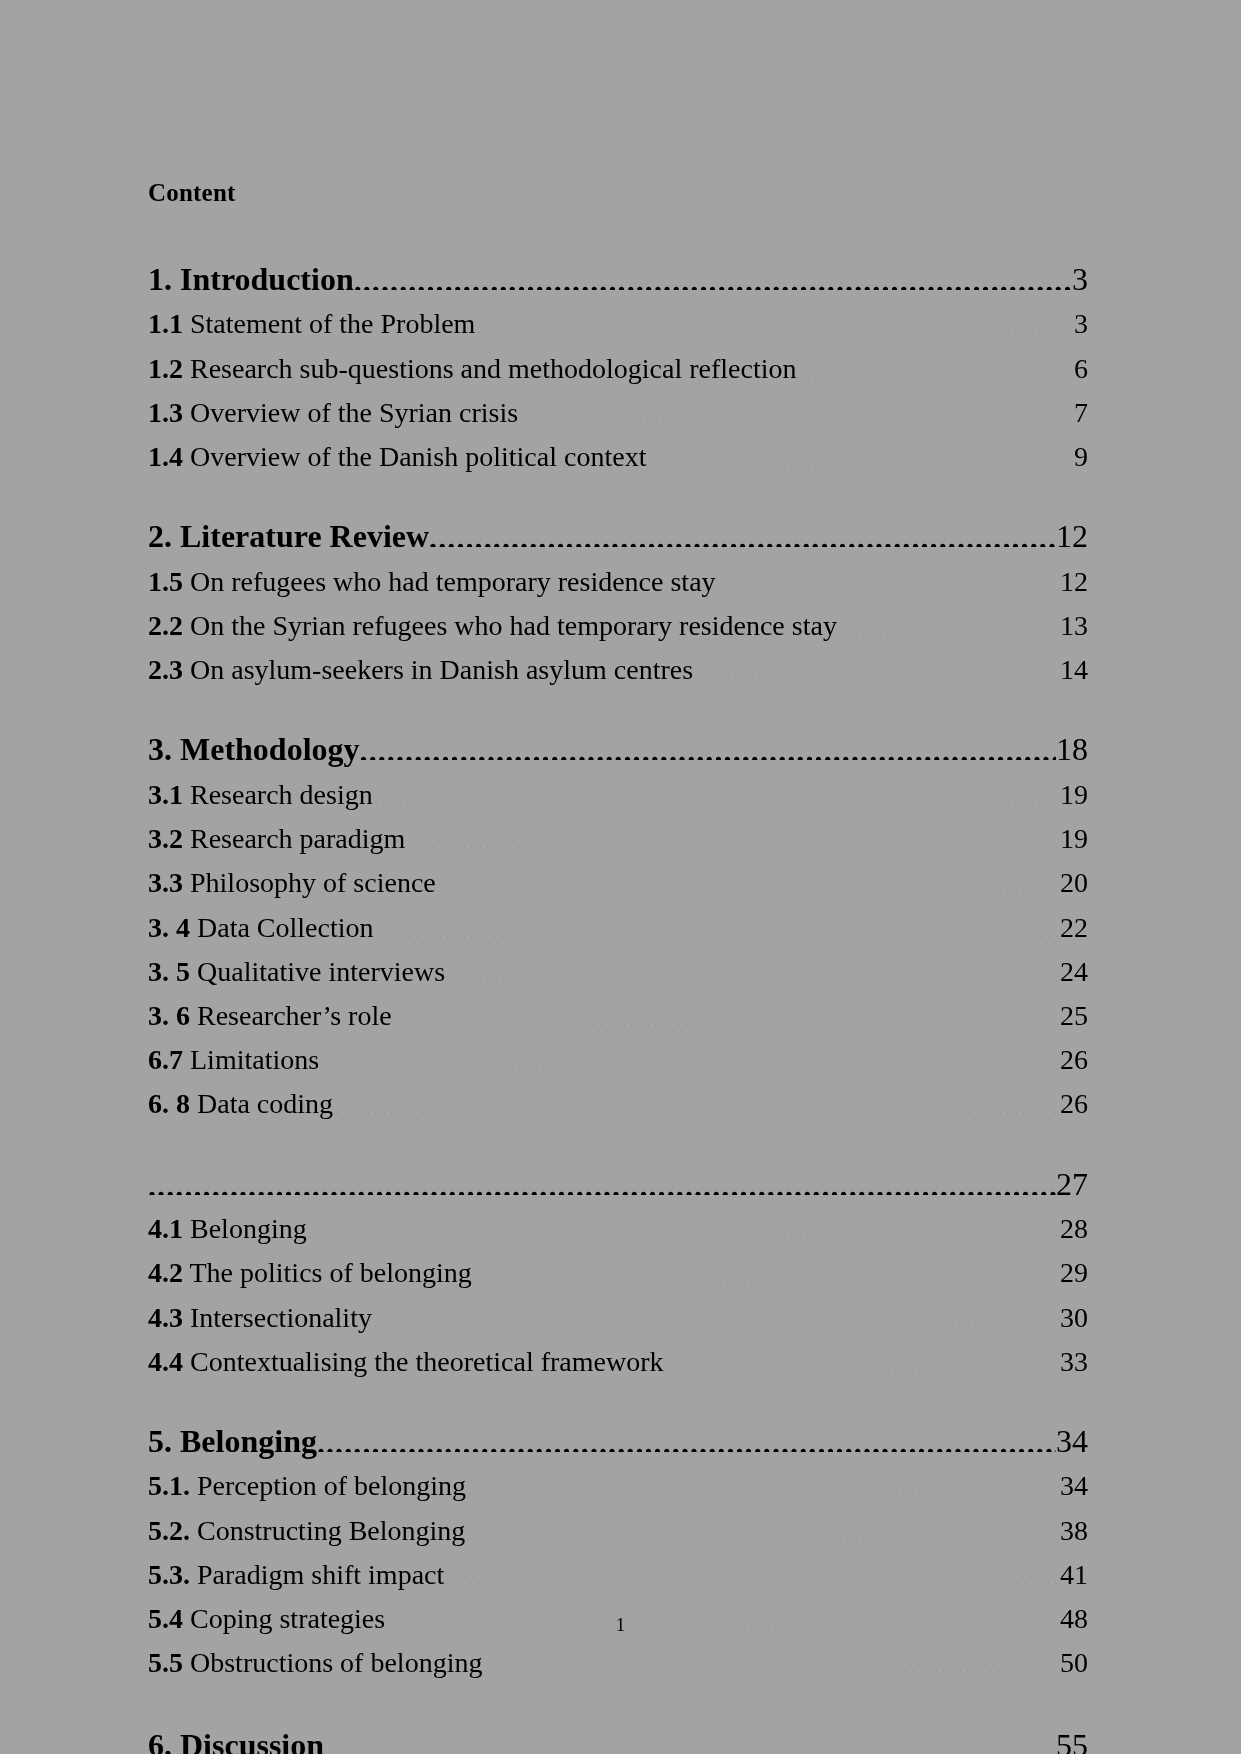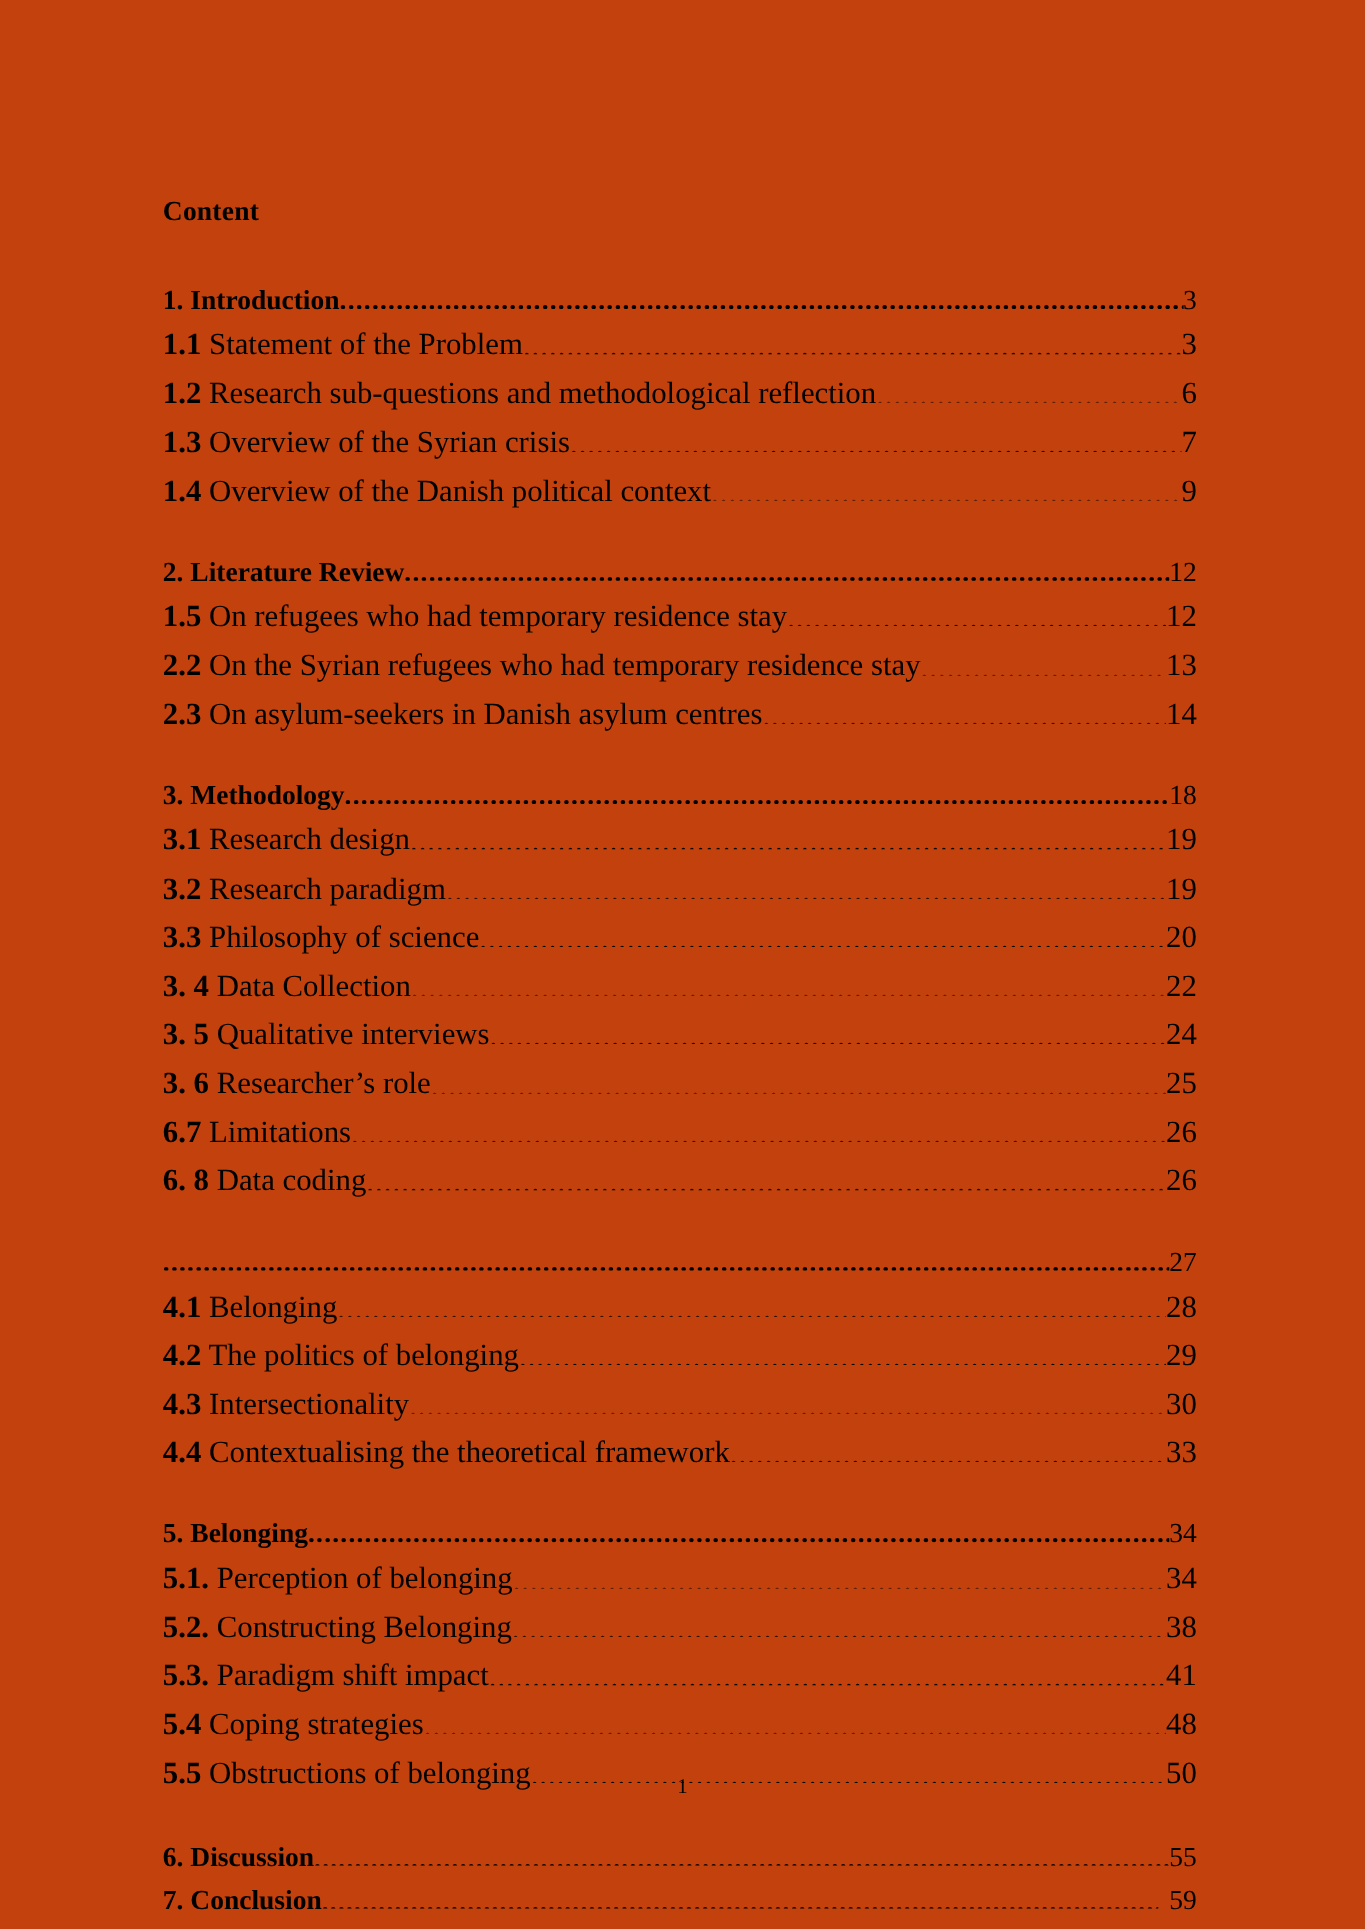--- a/index.html
+++ b/index.html
@@ -9,21 +9,21 @@
   }
   body {
     font-family: "Liberation Serif", "DejaVu Serif", serif;
     color: #000000;
   }
   .page {
     position: relative;
     width: 1241px;
     height: 1754px;
     margin: 0 auto;
-    background: #c2410c;
+    background: #a3a3a3;
     overflow: hidden;
     box-sizing: border-box;
   }
   .content-area {
     position: absolute;
     left: 148px;
     top: 178px;
     width: 940px;
   }
 
@@ -77,21 +77,21 @@
     letter-spacing: 0.9px;
     white-space: nowrap;
   }
   .toc-row .pg {
     flex: 0 0 auto;
     padding-left: 0px;
   }
 
   
   .toc-row.level1 {
-    font-size: 25px;
+    font-size: 32px;
     line-height: 1.45;
   }
   .toc-row.level1 .lbl {
     font-weight: bold;
   }
   .toc-row.level1 .leader::before {
     letter-spacing: 1.1px;
     font-weight: bold;
   }
   .toc-row.level1 .pg {

